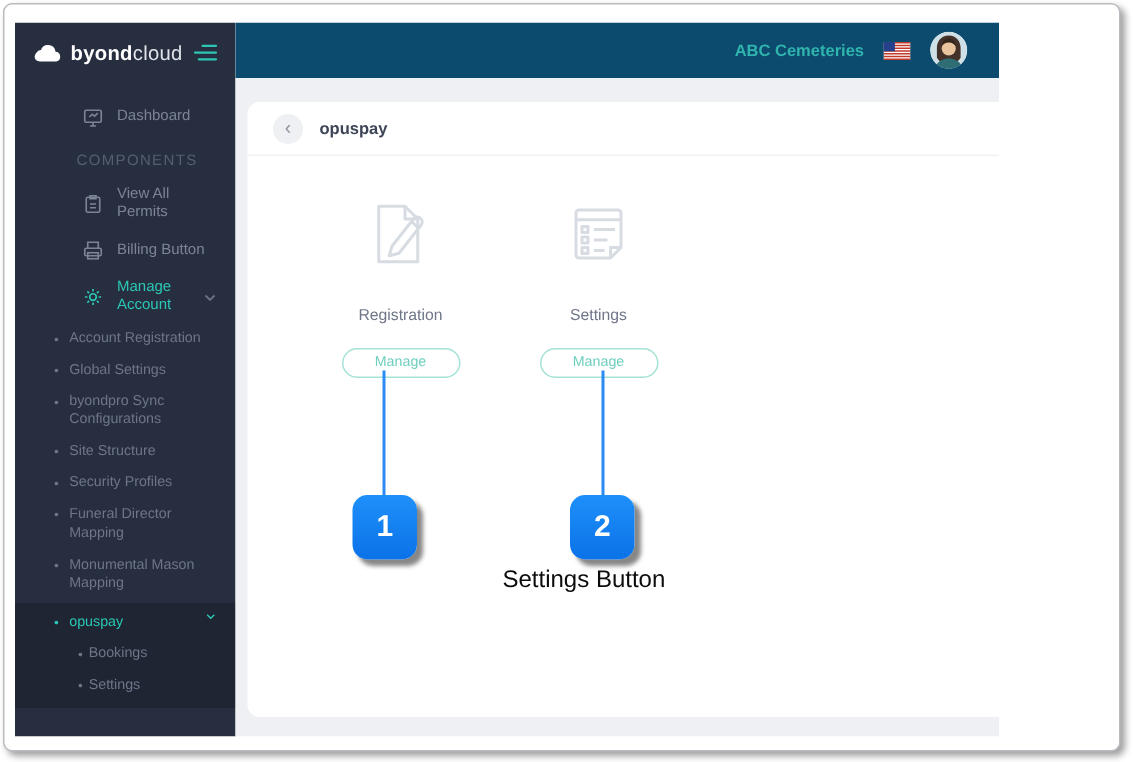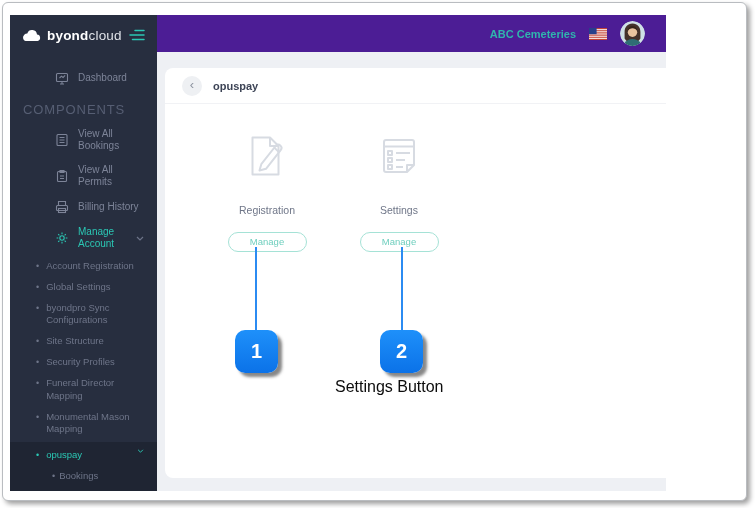--- a/index.html
+++ b/index.html
@@ -16,31 +16,31 @@
   .sidebar { width:147px; flex:none; background:#272e3f; color:#7d8498; font-size:10px; display:flex; flex-direction:column; overflow:hidden; }
   .logo-row { height:40px; flex:none; display:flex; align-items:center; padding:0 12px; gap:5px; }
   .brand { color:#fff; font-size:13.5px; font-weight:700; letter-spacing:.2px; white-space:nowrap; }
   .brand .light { font-weight:400; color:#dfe2e8; }
   .burger { margin-left:auto; cursor:pointer; display:flex; }
   .snav { flex:1; padding-top:10px; overflow:hidden; }
   .item { display:flex; align-items:center; gap:9px; padding:6px 13px; cursor:pointer; line-height:1.2;margin-left:32px; }
   .item .ic { width:14px; flex:none; display:flex; justify-content:center; }
   .item.active, .item.active .ic { color:#2bc7b4; }
   .chev { margin-left:auto; display:flex; color:#6c7388; }
-  .section { padding:11px 13px 5px; font-size:13px; letter-spacing:.9px; color:#565e73; }
+  .section { padding:11px 13px 5px; font-size:10px; letter-spacing:.9px; color:#565e73;margin-left:28px; }
   .sub { display:flex; gap:7px; padding:4px 13px 4px 26px; font-size:9.5px; color:#6e7589; line-height:1.35; align-items:flex-start; cursor:pointer; }
   .sub .dot { font-size:9px; flex:none; }
   .sub.active, .sub.active .dot { color:#2bc7b4; }
   .subpanel { background:#1f2533; padding:3px 0 4px; margin-top:2px; }
   .sub2 { padding-left:42px; font-size:9.5px; }
   .sub2 .dot { margin-right:-3px; }
 
   
   .rightcol { flex:1; display:flex; flex-direction:column; background:#eef0f4; min-width:0; }
-  .topbar { height:37px; flex:none; background:#4c1d95; display:flex; align-items:center; justify-content:flex-end; gap:13px; padding:0 21px; }
+  .topbar { height:37px; flex:none; background:#0c4a6e; display:flex; align-items:center; justify-content:flex-end; gap:13px; padding:0 21px; }
   .account { color:#2fb5ad; font-size:11px; font-weight:700; cursor:pointer; }
   .flag { width:18px; height:12px; display:flex; cursor:pointer; }
   .avatar { width:25px; height:25px; border-radius:50%; overflow:hidden; display:flex; cursor:pointer; }
   .main { flex:1; position:relative; }
 
   .card { position:absolute; left:8px; top:16px; width:566px; height:410px; background:#fff; border-radius:8px; }
   .card-header { height:36px; display:flex; align-items:center; padding:0 17px; border-bottom:1px solid #f1f2f5; }
   .back { width:20px; height:20px; flex:none; border-radius:50%; background:#eef0f3; color:#8d93a0;
           display:flex; align-items:center; justify-content:center; font-size:13px; line-height:1; cursor:pointer; padding-bottom:2px; }
   .title { margin-left:11px; font-size:11px; font-weight:700; color:#3d4456; }
@@ -99,49 +99,40 @@
               <rect x="1.5" y="2.5" width="11" height="8" rx="1"></rect>
               <path d="M5 13h4M7 10.5V13M4.5 7l2-1.8 1.6 1.2 2-2"></path>
             </svg>
           </span>
         <span>Dashboard</span>
       </div>
 
       <div class="section">COMPONENTS</div>
 
 
-      <div class="item">
-        <span class="ic">
-            <svg width="14" height="14" viewBox="0 0 14 14" fill="none" stroke="currentColor" stroke-width="1.1">
-              <rect x="2" y="1.5" width="10" height="11" rx="1"></rect>
-              <path d="M4.5 4.5h5M4.5 7h5M4.5 9.5h5"></path>
-            </svg>
-          </span>
-        <span>View All Bookings</span>
-      </div>
 
       <div class="item">
         <span class="ic">
             <svg width="14" height="14" viewBox="0 0 14 14" fill="none" stroke="currentColor" stroke-width="1.1">
               <rect x="2.5" y="2.5" width="9" height="10" rx="1"></rect>
               <path d="M5 1.5h4v2H5zM5 7h4M5 9.5h4"></path>
             </svg>
           </span>
         <span>View All Permits</span>
       </div>
 
       <div class="item">
         <span class="ic">
             <svg width="14" height="14" viewBox="0 0 14 14" fill="none" stroke="currentColor" stroke-width="1.1">
               <path d="M3.5 5.5V1.5h7v4"></path>
               <rect x="1.5" y="5.5" width="11" height="5" rx="1"></rect>
               <rect x="3.5" y="8.5" width="7" height="4"></rect>
             </svg>
           </span>
-        <span>Billing History</span>
+        <span>Billing Button</span>
       </div>
 
       <div class="item active">
         <span class="ic">
             <svg width="14" height="14" viewBox="0 0 14 14" fill="none" stroke="currentColor" stroke-width="1.1">
               <circle cx="7" cy="7" r="2.2"></circle>
               <path d="M7 1.6v1.7M7 10.7v1.7M1.6 7h1.7M10.7 7h1.7M3.2 3.2l1.2 1.2M9.6 9.6l1.2 1.2M10.8 3.2 9.6 4.4M4.4 9.6 3.2 10.8"></path>
             </svg>
           </span>
         <span>Manage Account</span>

